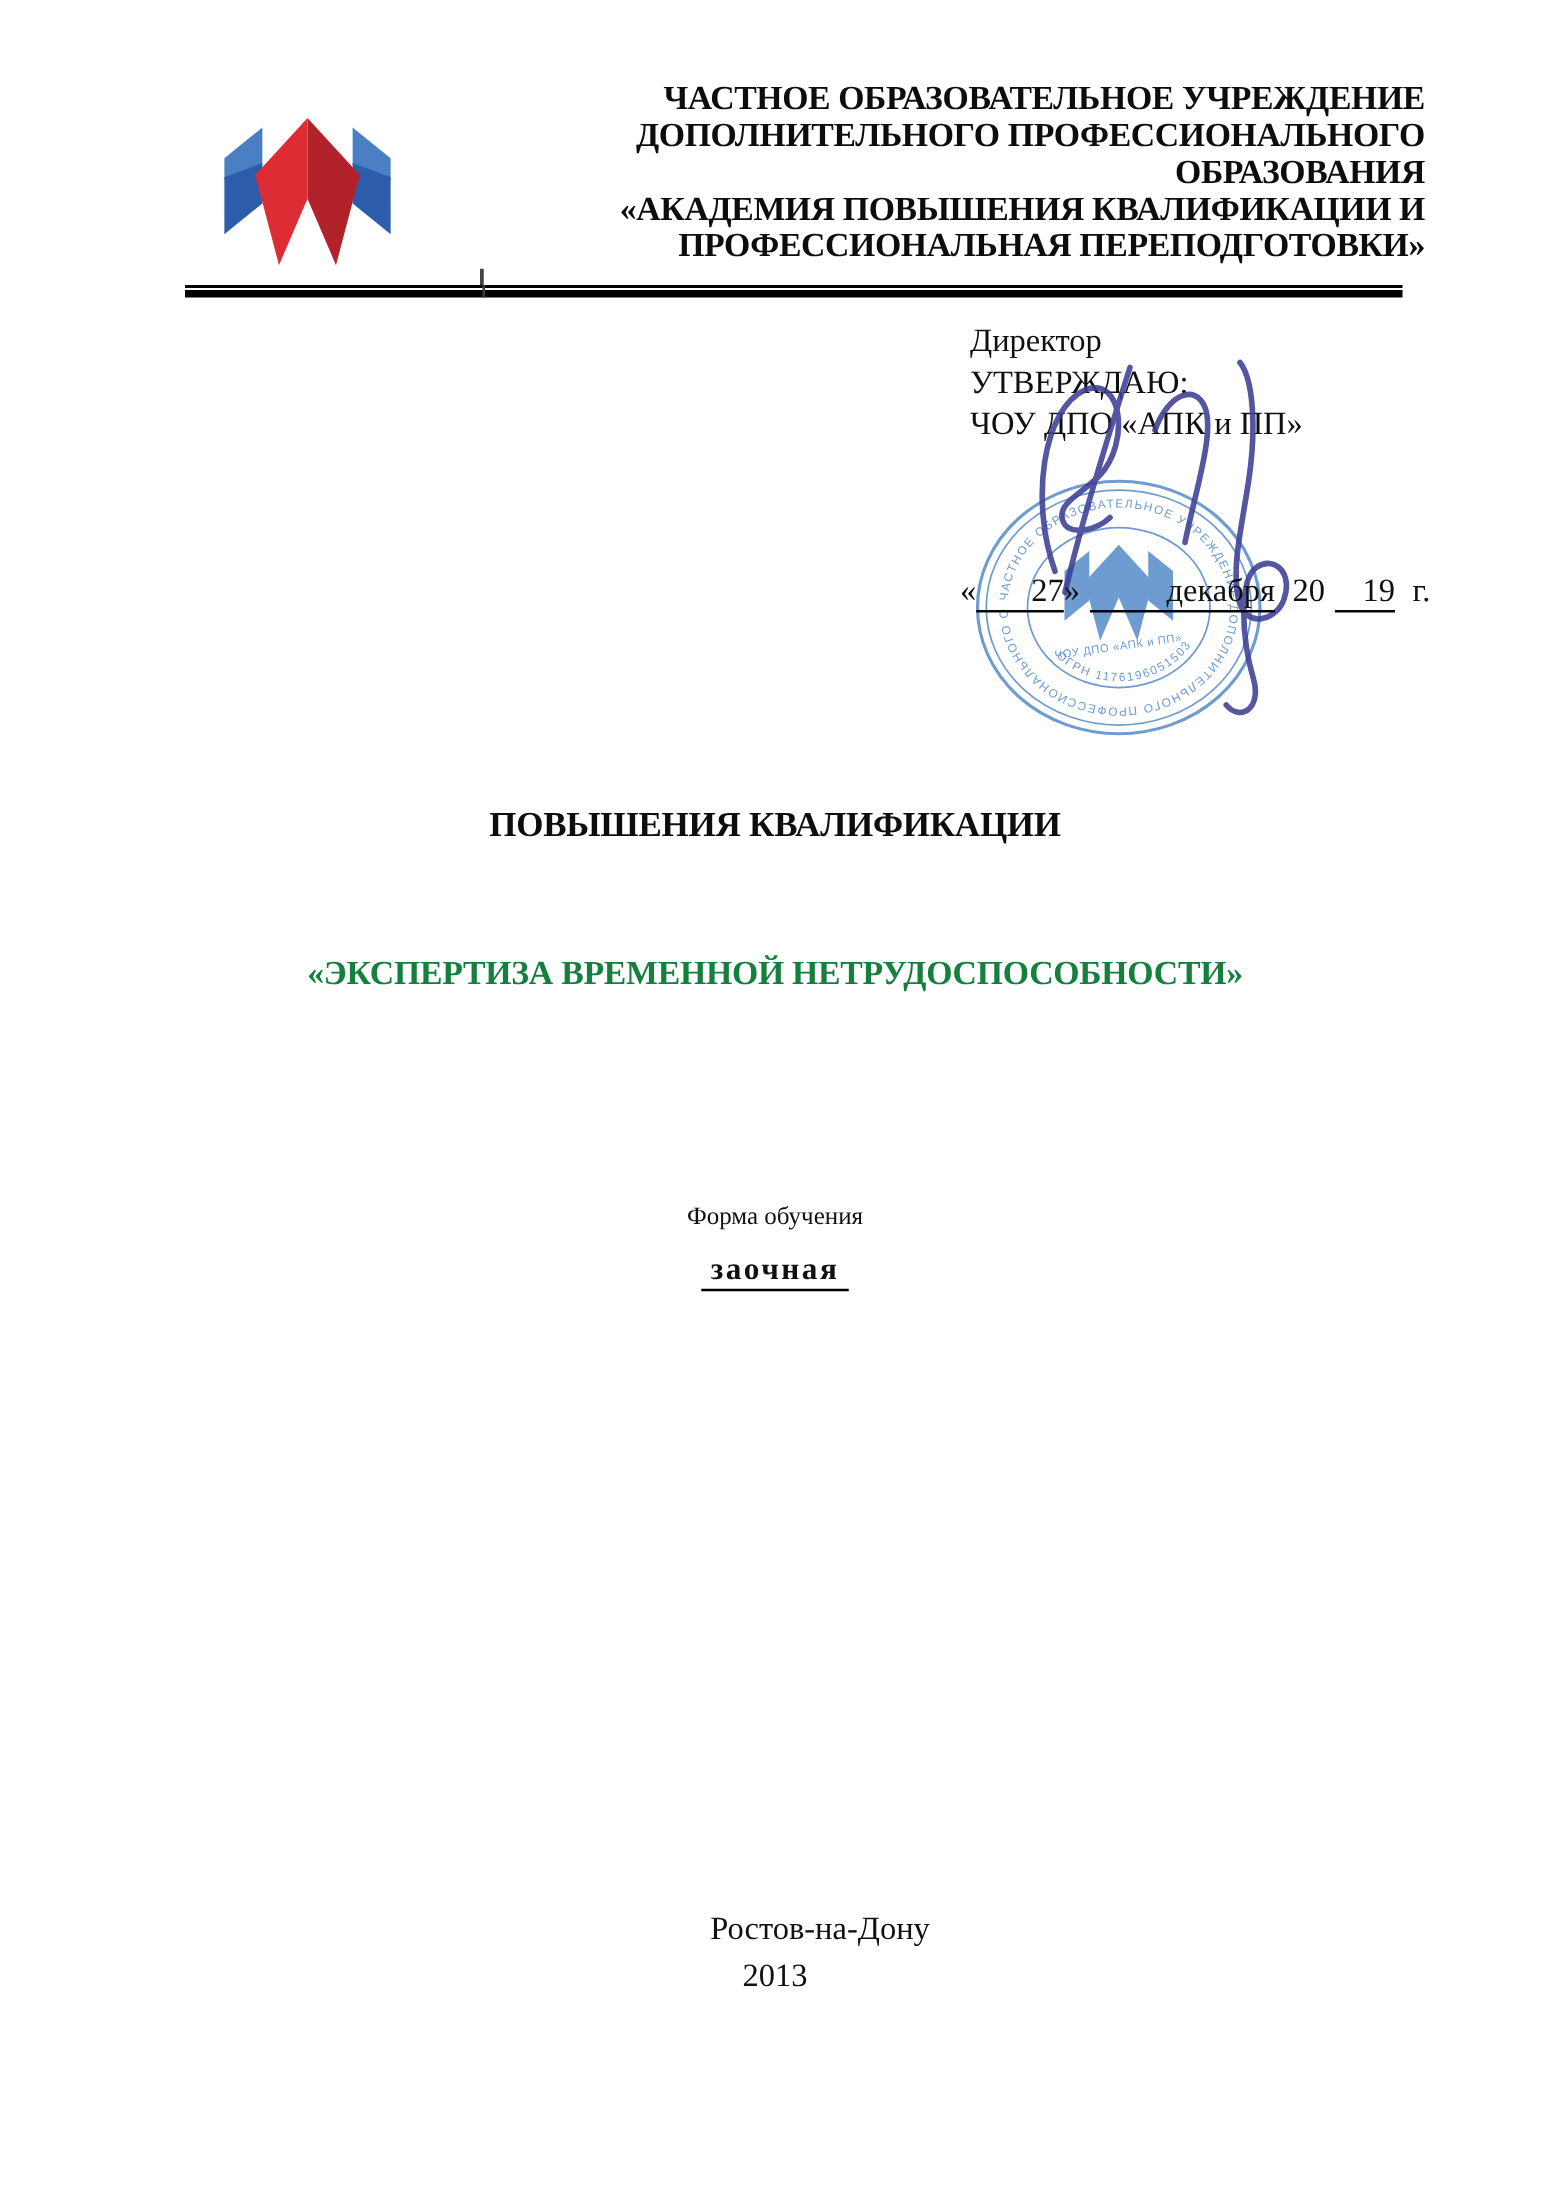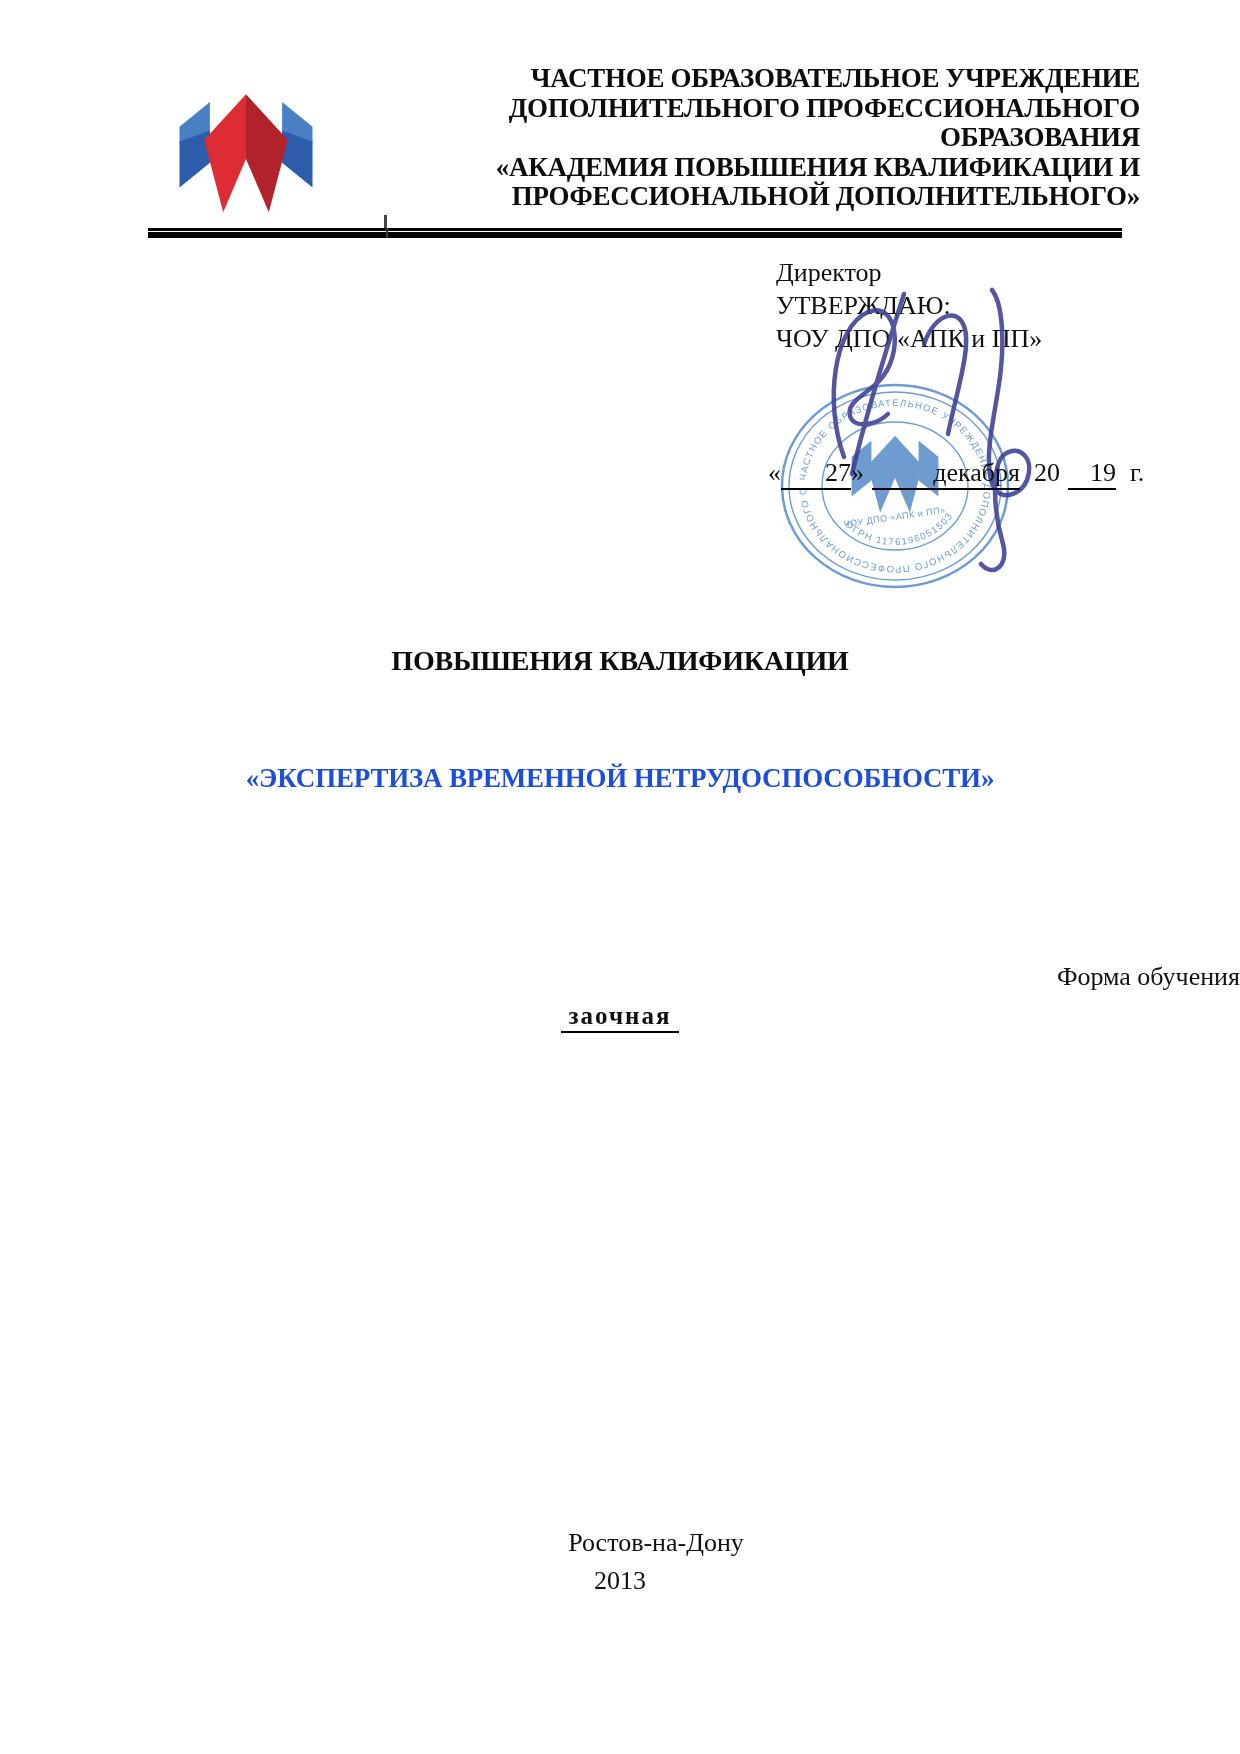--- a/index.html
+++ b/index.html
@@ -46,24 +46,24 @@
   
   .stamp{position:absolute;left:778px;top:380px;width:234px;height:212px;opacity:.82;}
   .signature{position:absolute;left:806px;top:282px;width:250px;height:300px;}
   
   .main-title{
     position:absolute;left:0;top:640px;width:1240px;text-align:center;
     font-weight:bold;font-size:28px;line-height:42px;letter-spacing:-0.2px;color:#0d0d0d;
   }
   .program-name{
     position:absolute;left:0;top:763px;width:1240px;text-align:center;
-    font-weight:bold;font-size:27px;letter-spacing:-0.2px;color:#1d4ed8;
+    font-weight:bold;font-size:27px;letter-spacing:-0.2px;color:#15803d;
   }
   
-  .form-label{position:absolute;left:0;top:962px;width:1240px;text-align:right;font-size:26px;}
+  .form-label{position:absolute;left:0;top:962px;width:1240px;text-align:center;font-size:20px;}
   .form-value-wrap{position:absolute;left:0;top:1002px;width:1240px;text-align:center;}
   .form-value{
     display:inline-block;font-size:25px;font-weight:bold;
     letter-spacing:2px;border-bottom:2px solid #000;padding:0 8px 1px;
   }
   
   .city{position:absolute;left:0;top:1528px;width:1240px;text-align:center;font-size:26px;padding-left:36px;}
   .year{position:absolute;left:0;top:1566px;width:1240px;text-align:center;font-size:26px;}
 </style>
 </head>
@@ -77,21 +77,21 @@
     <polygon points="150,42 118,16 118,48 150,60" fill="#4a7fc4"></polygon>
     <polygon points="150,58 118,46 118,80 150,106" fill="#2d5cab"></polygon>
     <polygon points="80,8 80,76 56,132 36,56" fill="#dd2c33"></polygon>
     <polygon points="80,8 124,56 104,132 80,76" fill="#b2222b"></polygon>
   </svg>
 
   <div class="org-header">
     <div>ЧАСТНОЕ ОБРАЗОВАТЕЛЬНОЕ УЧРЕЖДЕНИЕ</div>
     <div>ДОПОЛНИТЕЛЬНОГО ПРОФЕССИОНАЛЬНОГО ОБРАЗОВАНИЯ</div>
     <div>«АКАДЕМИЯ ПОВЫШЕНИЯ КВАЛИФИКАЦИИ И</div>
-    <div>ПРОФЕССИОНАЛЬНОЙ ДОПОЛНИТЕЛЬНОГО»</div>
+    <div>ПРОФЕССИОНАЛЬНАЯ ПЕРЕПОДГОТОВКИ»</div>
   </div>
 
   <div class="rule-tick"></div>
   <div class="rule"></div>
   <div class="rule-seam"></div>
 
   <svg class="stamp" viewBox="0 0 234 212" aria-hidden="true">
     <defs>
       <path id="ringOuter" d="M 28 106 A 89 80 0 1 1 206 106 A 89 80 0 1 1 28 106" fill="none"></path>
       <path id="ringInner" d="M 50 106 A 67 59 0 0 0 184 106" fill="none"></path>

